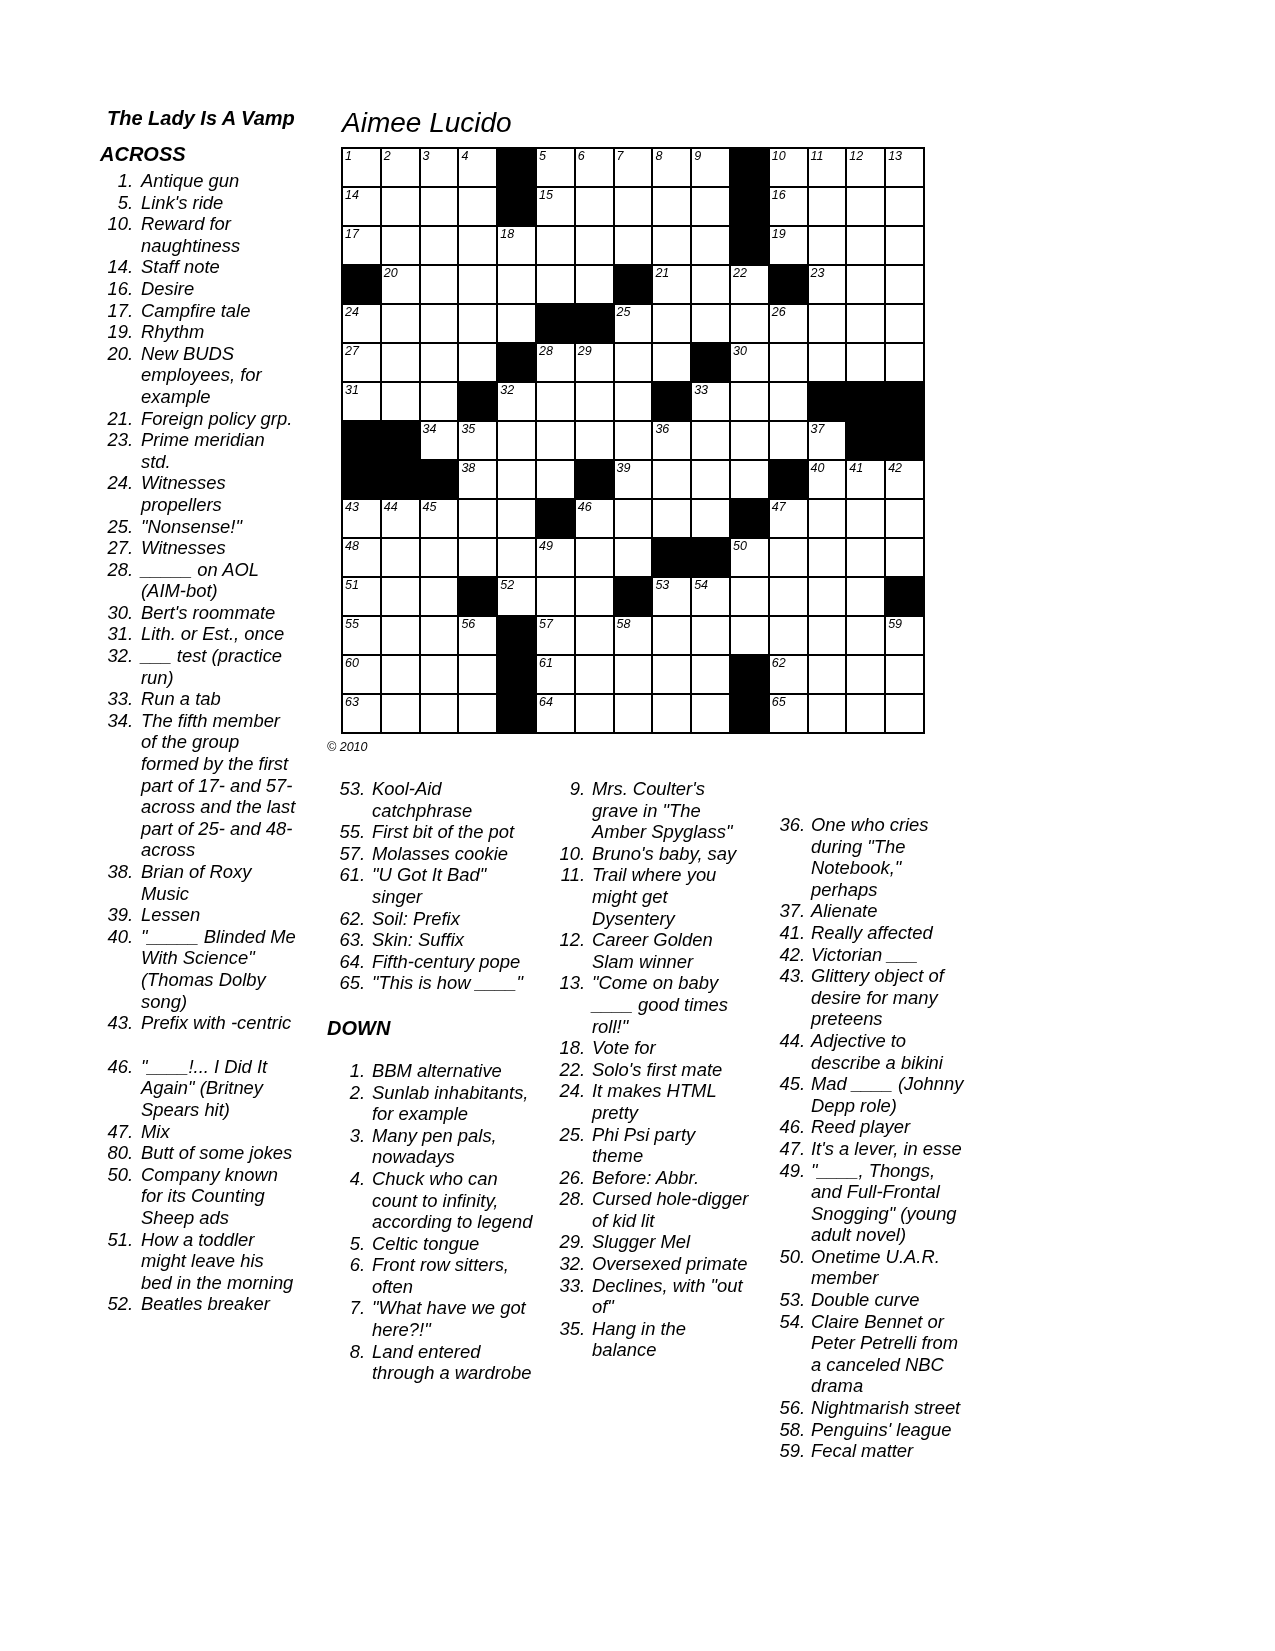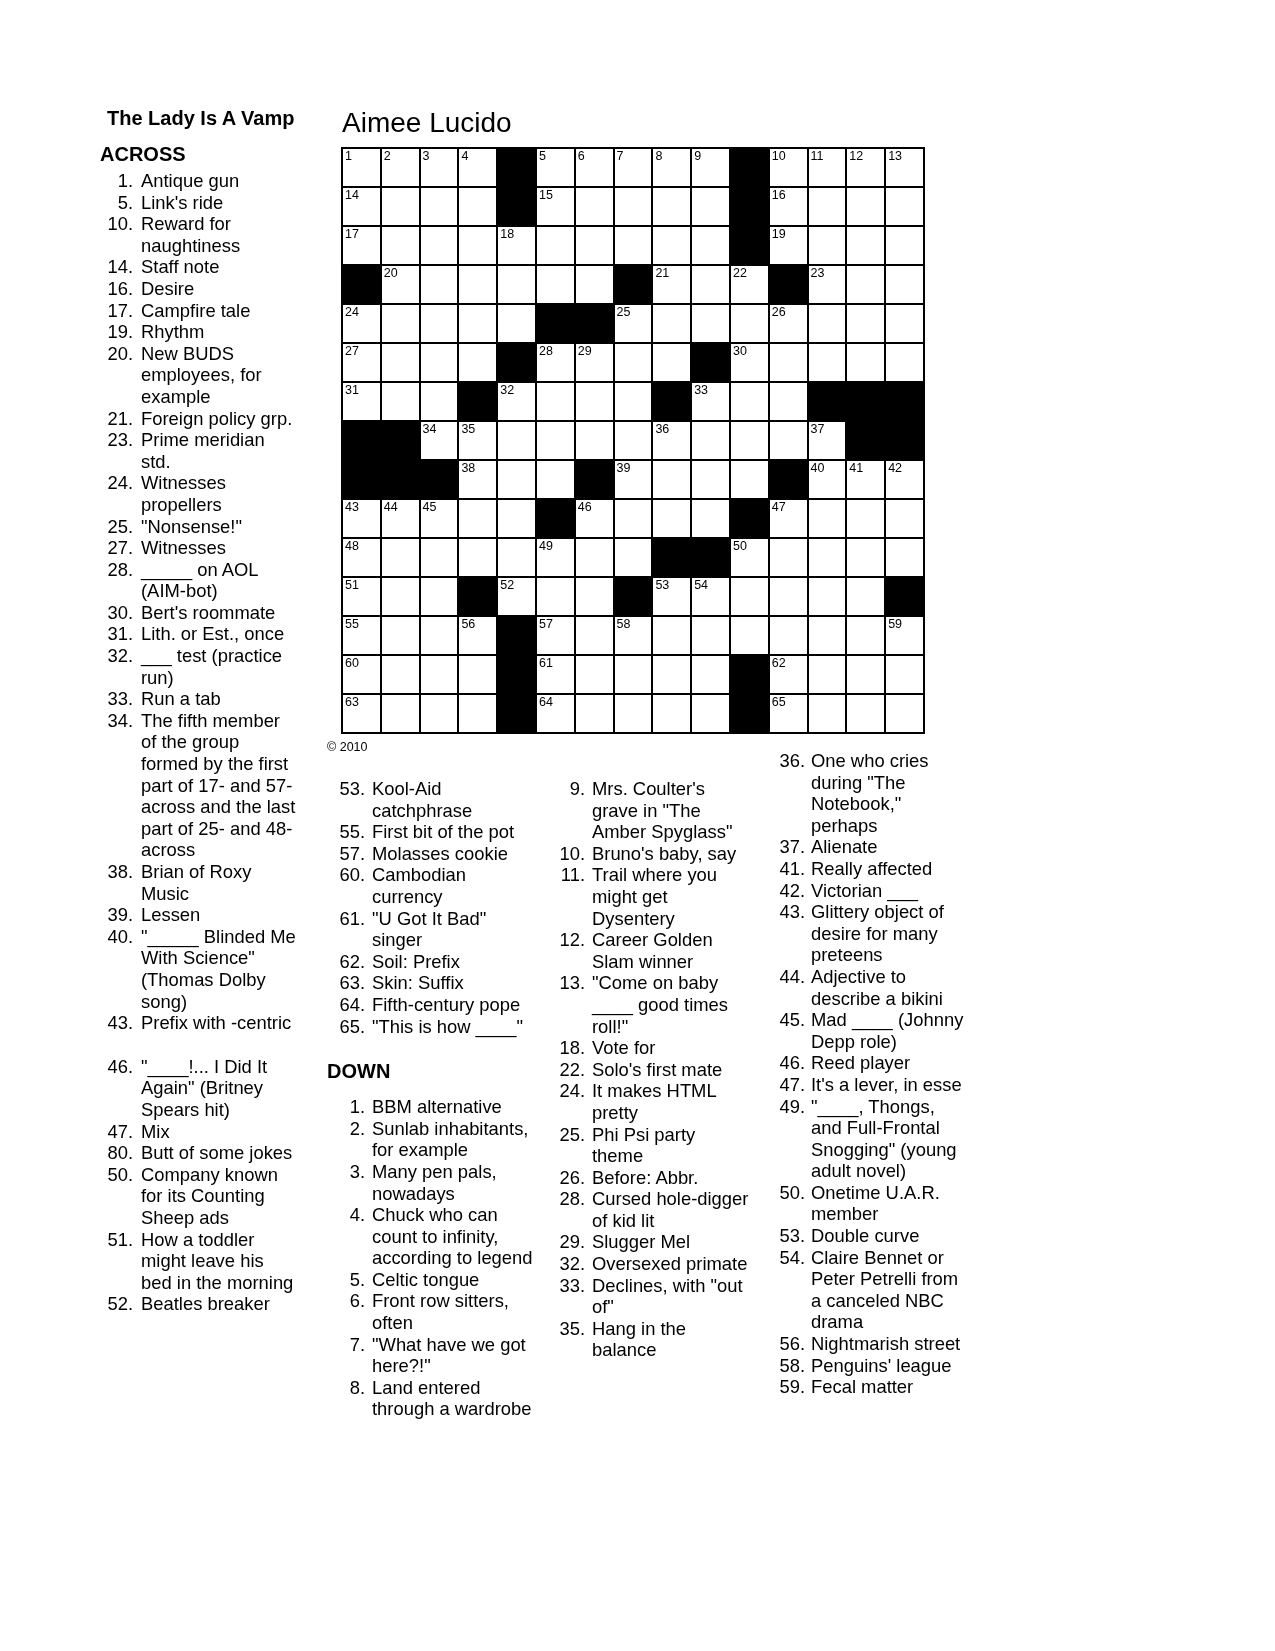--- a/index.html
+++ b/index.html
@@ -1,33 +1,33 @@
 <!DOCTYPE html>
 <html><head>
 <meta charset="utf-8">
 <style>
   html,body{margin:0;padding:0;}
   body{width:1275px;height:1651px;background:#ffffff;position:relative;
        font-family:"Liberation Sans", sans-serif;color:#000;}
-  .abs{position:absolute;}
+  .abs{position:absolute;font-style:italic;}
   #title{left:107px;top:107px;font-size:20px;font-weight:bold;white-space:nowrap;}
   #author{left:342px;top:107px;font-size:28px;white-space:nowrap;}
   #grid{left:341px;top:147px;background:#000;padding:2px;display:grid;
         grid-template-columns:repeat(15,36.8px);grid-auto-rows:37px;gap:2px;}
   .cell{background:#fff;position:relative;}
   .cell.black{background:#000;}
   .cellnum{position:absolute;top:0;left:2px;font-size:12.5px;line-height:14px;}
   #copyright{left:327px;top:740px;font-size:12.5px;}
   .cluecol{position:absolute;font-size:18.4px;line-height:21.6px;}
   #col1{left:100px;top:142px;width:197px;}
   #col2{left:327px;top:778px;width:210px;}
   #col3{left:555px;top:778px;width:195px;}
-  #col4{left:770px;top:750px;width:198px;}
+  #col4{left:770px;top:814px;width:198px;}
   .clueheader{font-weight:bold;font-size:20px;line-height:24px;margin:0 0 4px 0;}
-  #col2 .clueheader{margin-top:22px;margin-bottom:13px;}
+  #col2 .clueheader{margin-top:22px;margin-bottom:20px;}
   .clue{display:flex;align-items:flex-start;}
   .clue.gap{margin-top:22px;}
   .clue .num{flex:0 0 auto;text-align:right;}
   .clue .txt{flex:1 1 auto;}
   #col1 .num{width:33px;margin-right:8px;}
   #col2 .num{width:38px;margin-right:7px;}
   #col3 .num{width:30px;margin-right:7px;}
   #col4 .num{width:35px;margin-right:6px;}
 </style>
 </head>
@@ -522,24 +522,20 @@
     </div>
     <div class="clue">
       <span class="num">55.</span>
       <span class="txt">First bit of the pot</span>
     </div>
     <div class="clue">
       <span class="num">57.</span>
       <span class="txt">Molasses cookie</span>
     </div>
     <div class="clue">
-      <span class="num">60.</span>
-      <span class="txt">Cambodian currency</span>
-    </div>
-    <div class="clue">
       <span class="num">61.</span>
       <span class="txt">"U Got It Bad" singer</span>
     </div>
     <div class="clue">
       <span class="num">62.</span>
       <span class="txt">Soil: Prefix</span>
     </div>
     <div class="clue">
       <span class="num">63.</span>
       <span class="txt">Skin: Suffix</span>

